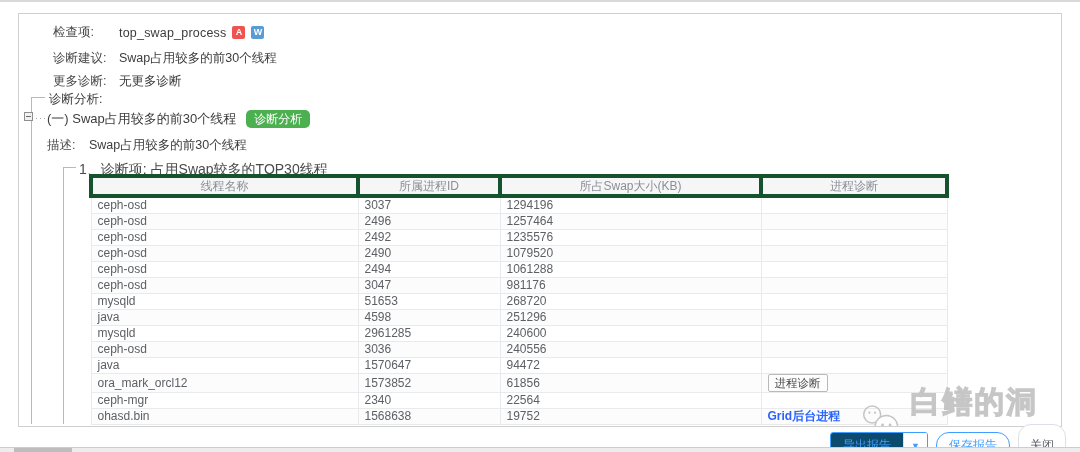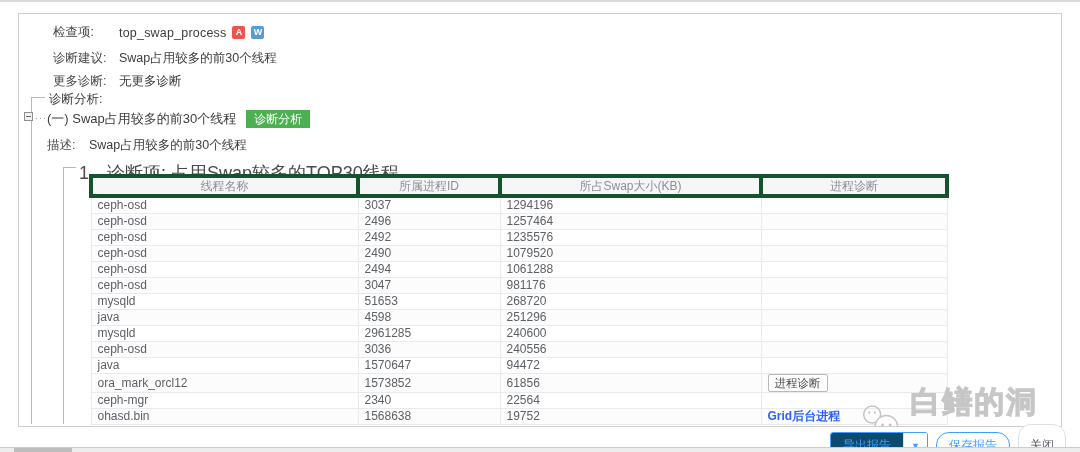--- a/index.html
+++ b/index.html
@@ -46,27 +46,27 @@
     position: absolute; left: 5px; top: 98px;
     width: 9px; height: 9px; border: 1px solid #8f8f8f; background: #f2f2f2;
     display: flex; align-items: center; justify-content: center;
   }
   .expander::after { content: ""; width: 5px; height: 1px; background: #6b6b6b; }
   .expander-dots { position: absolute; left: 16px; top: 99px; font-size: 9px; color: #9a9a9a; letter-spacing: 1px; }
 
   .section-row { position: absolute; left: 28px; top: 96px; display: flex; align-items: center; font-size: 13px; color: #3c3c3c; }
   .analysis-btn {
     margin-left: 10px;
-    background: #4caf50; color: #fff; border: none; border-radius: 0;
+    background: #4caf50; color: #fff; border: none; border-radius: 5px;
     font-size: 12px; padding: 2px 8px; line-height: 14px; cursor: pointer;
     font-family: inherit;
   }
   .desc-row { position: absolute; left: 28px; top: 123px; font-size: 12.5px; color: #4a4a4a; display: flex; }
   .desc-row .field-label { width: 42px; }
-  .item-row { position: absolute; left: 60px; top: 147px; font-size: 18px; color: #4a4a4a; }
+  .item-row { position: absolute; left: 60px; top: 147px; font-size: 14px; color: #4a4a4a; }
 
   
   .swap-table-wrap { position: absolute; left: 70px; top: 160px; width: 856px; }
   table { border-collapse: collapse; width: 100%; table-layout: fixed; font-size: 12px; }
   thead th {
     background: #f6f6f7; color: #8a8f96; font-weight: normal;
     border: 4px solid #14532d; height: 17px; line-height: 16px;
     text-align: center; overflow: hidden; white-space: nowrap;
   }
   tbody td {

